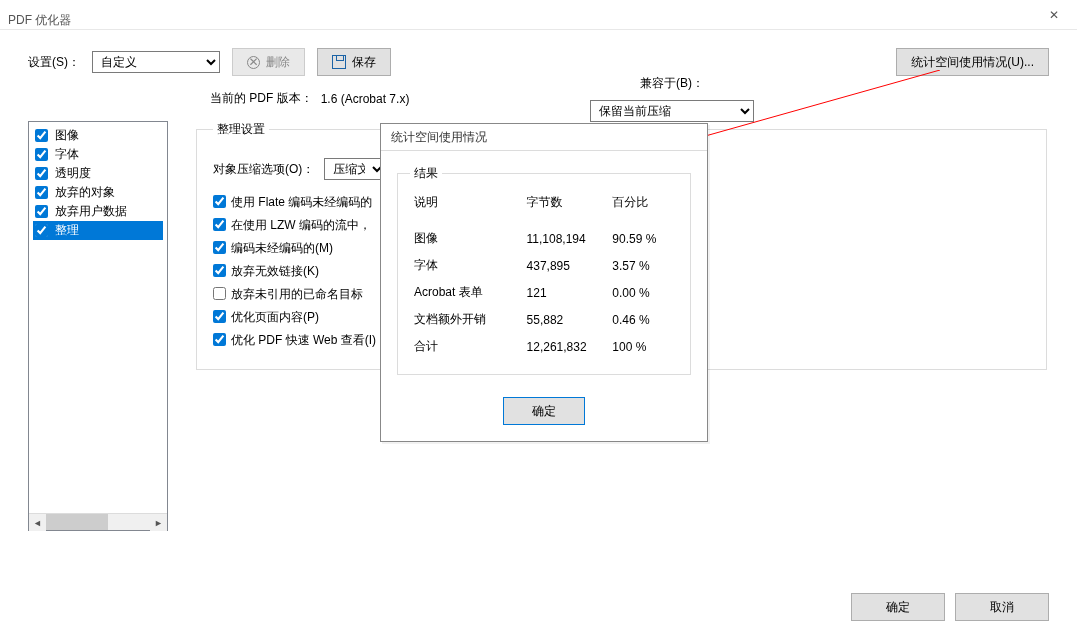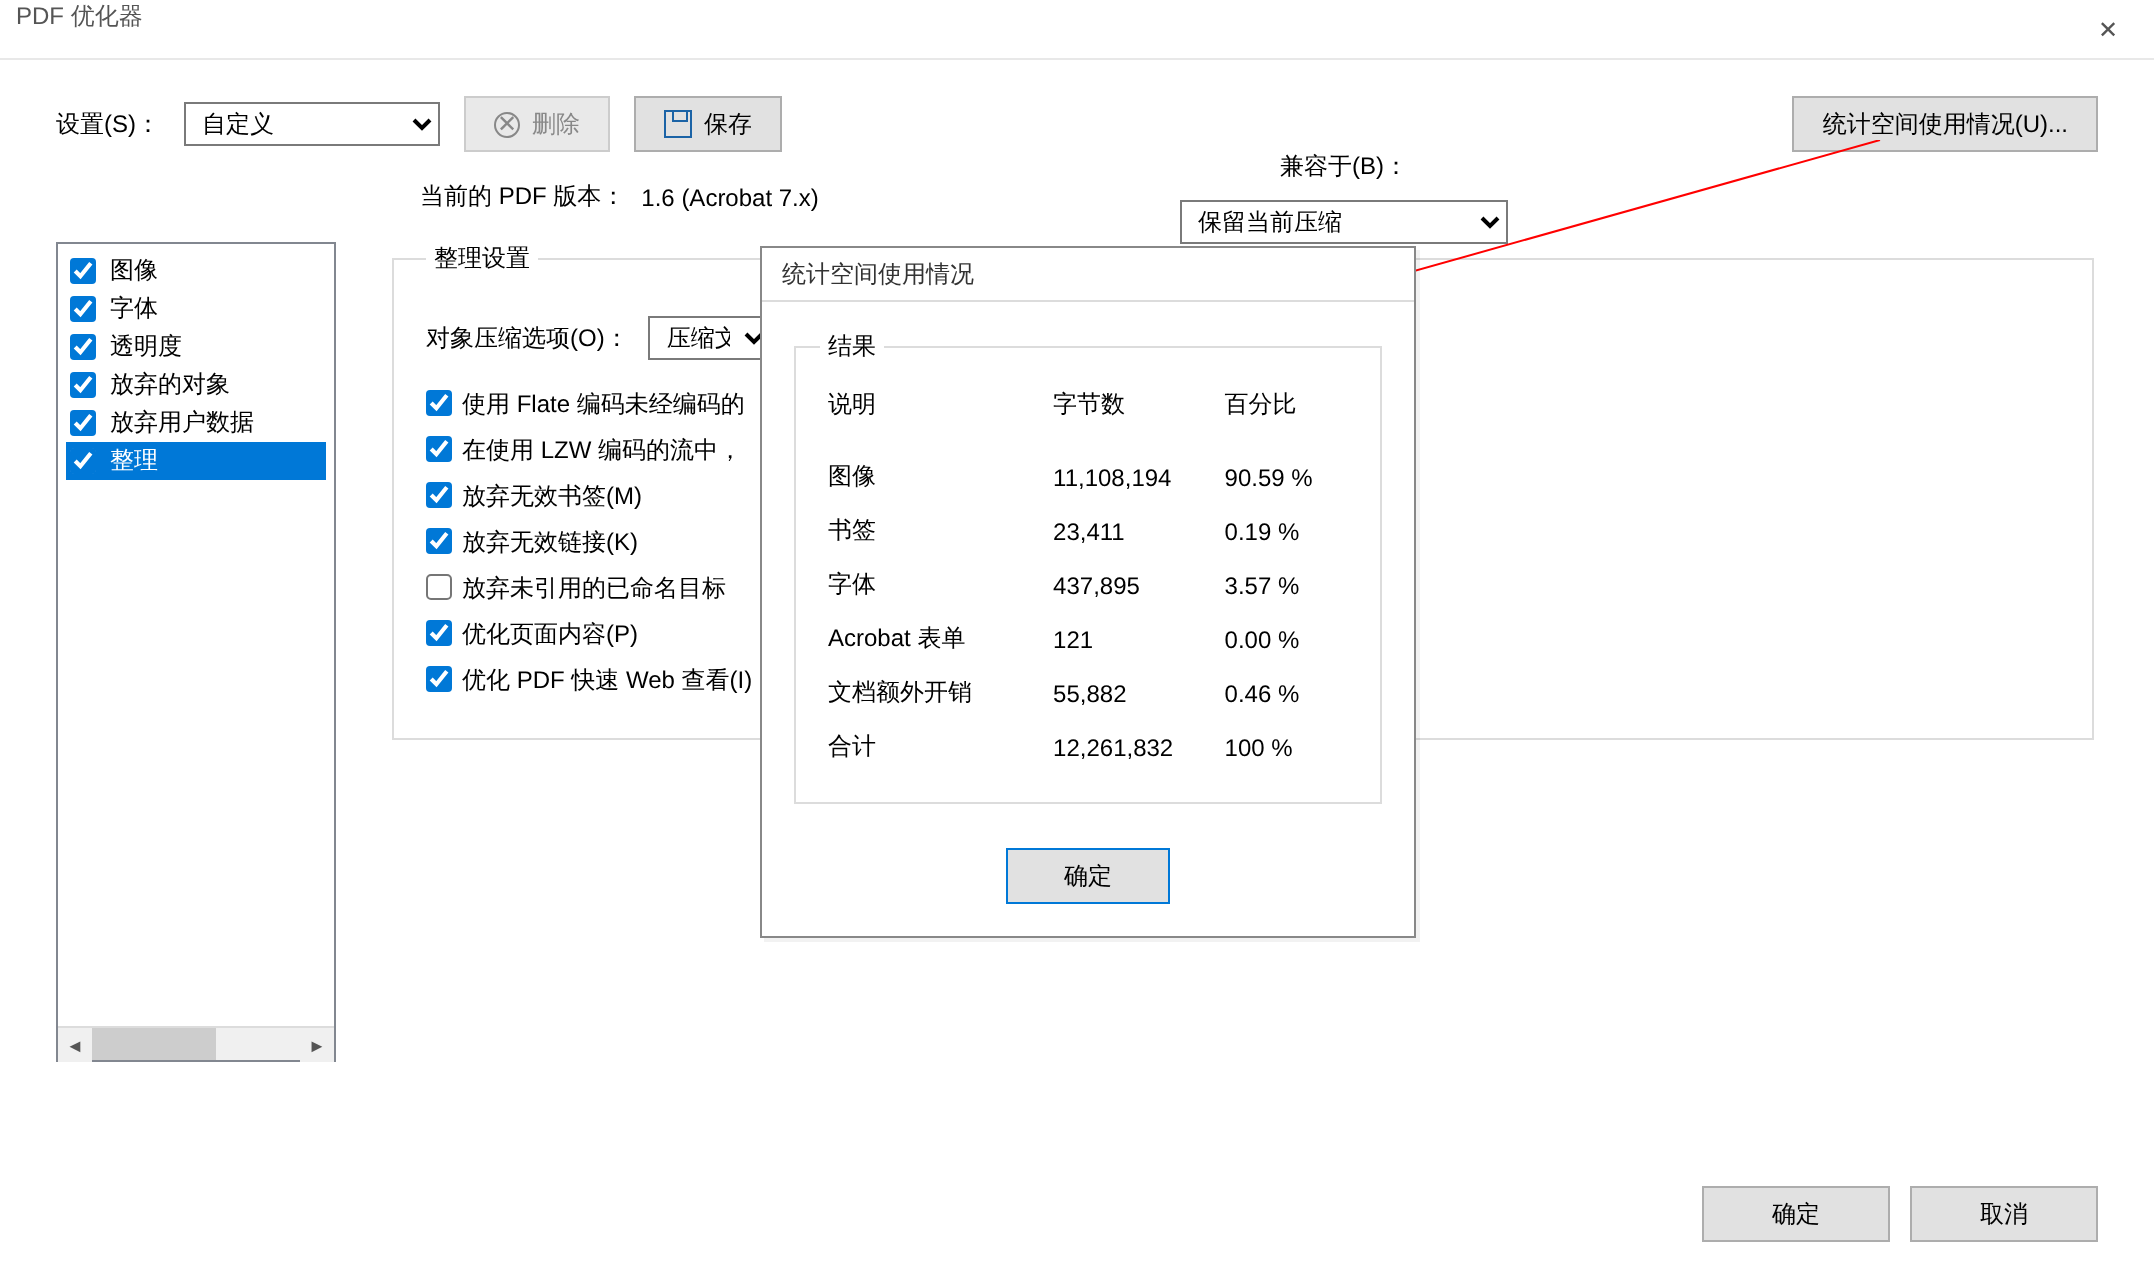--- a/index.html
+++ b/index.html
@@ -1,17 +1,17 @@
 <!DOCTYPE html>
 <html><head>
 <meta charset="utf-8">
 <style>
   * { box-sizing: border-box; font-family: "Segoe UI", "Microsoft YaHei", sans-serif; font-size: 12px; }
   body { margin: 0; background: #fff; width: 1077px; height: 639px; position: relative; overflow: hidden; }
-  .titlebar { height: 30px; background: #fff; border-bottom: 1px solid #e8e8e8; display: flex; align-items: flex-start; padding: 0 8px; color: #555; position: relative; }
+  .titlebar { height: 30px; background: #fff; border-bottom: 1px solid #e8e8e8; display: flex; align-items: flex-end; padding: 0 8px; color: #555; position: relative; }
   .titlebar .close { position: absolute; right: 0; top: 0; width: 46px; height: 30px; display: flex; align-items: center; justify-content: center; cursor: pointer; }
   .toolbar { padding: 18px 28px 10px 28px; display: flex; align-items: center; gap: 12px; position: relative; }
   .toolbar label { color: #000; }
   select { height: 22px; border: 1px solid #7a7a7a; background: #fff; padding: 0 4px; }
   .btn { height: 28px; padding: 0 14px; border: 1px solid #adadad; background: #e1e1e1; cursor: pointer; display: inline-flex; align-items: center; gap: 6px; }
   .btn.disabled { color: #888; border-color: #ccc; background: #e9e9e9; cursor: default; }
   .btn.far-right { position: absolute; right: 28px; justify-content: center; }
   .icon-circle { width: 13px; height: 13px; border: 1.4px solid #888; border-radius: 50%; display: inline-flex; align-items: center; justify-content: center; font-size: 9px; line-height: 1; }
   .icon-floppy { width: 14px; height: 14px; border: 1.5px solid #1b63a6; position: relative; }
   .icon-floppy::before { content: ""; position: absolute; top: 0; left: 3px; width: 6px; height: 4px; border: 1.5px solid #1b63a6; border-top: none; }
@@ -131,21 +131,21 @@
       <legend>整理设置</legend>
       <div class="optrow">
         <span>对象压缩选项(O)：</span>
         <select style="width:62px">
           <option>压缩文</option>
         </select>
       </div>
       <div id="panel-checks">
           <label class="chk"><input type="checkbox" checked="" style=""><span>使用 Flate 编码未经编码的</span></label>
           <label class="chk"><input type="checkbox" checked="" style=""><span>在使用 LZW 编码的流中，</span></label>
-          <label class="chk"><input type="checkbox" checked="" style=""><span>放弃无效书签(M)</span></label>
+          <label class="chk"><input type="checkbox" checked="" style=""><span>编码未经编码的(M)</span></label>
           <label class="chk"><input type="checkbox" checked="" style=""><span>放弃无效链接(K)</span></label>
           <label class="chk"><input type="checkbox" style=""><span>放弃未引用的已命名目标</span></label>
           <label class="chk"><input type="checkbox" checked="" style=""><span>优化页面内容(P)</span></label>
           <label class="chk"><input type="checkbox" checked="" style=""><span>优化 PDF 快速 Web 查看(I)</span></label>
         </div>
     </fieldset>
   </div>
 </div>
 
 <div class="footer">
@@ -179,25 +179,20 @@
           <th>百分比</th>
         </tr>
           </thead>
         <tbody id="audit-rows">
             <tr>
               <td>图像</td>
               <td>11,108,194</td>
               <td>90.59 %</td>
             </tr>
             <tr>
-              <td>书签</td>
-              <td>23,411</td>
-              <td>0.19 %</td>
-            </tr>
-            <tr>
               <td>字体</td>
               <td>437,895</td>
               <td>3.57 %</td>
             </tr>
             <tr>
               <td>Acrobat 表单</td>
               <td>121</td>
               <td>0.00 %</td>
             </tr>
             <tr>

